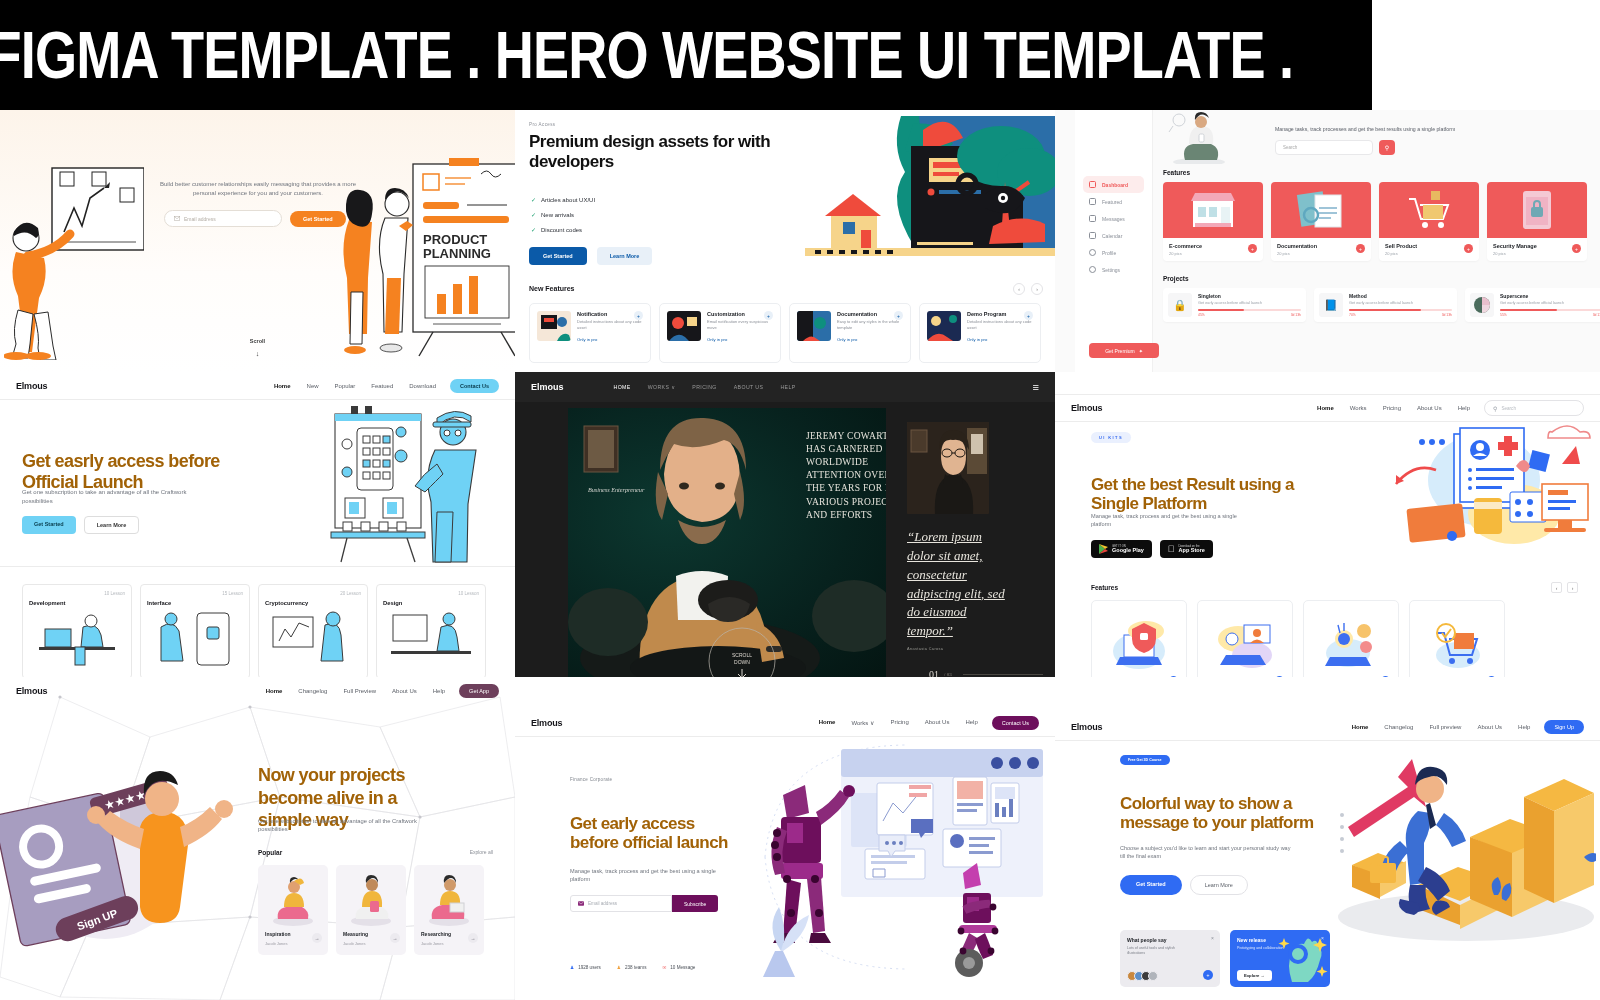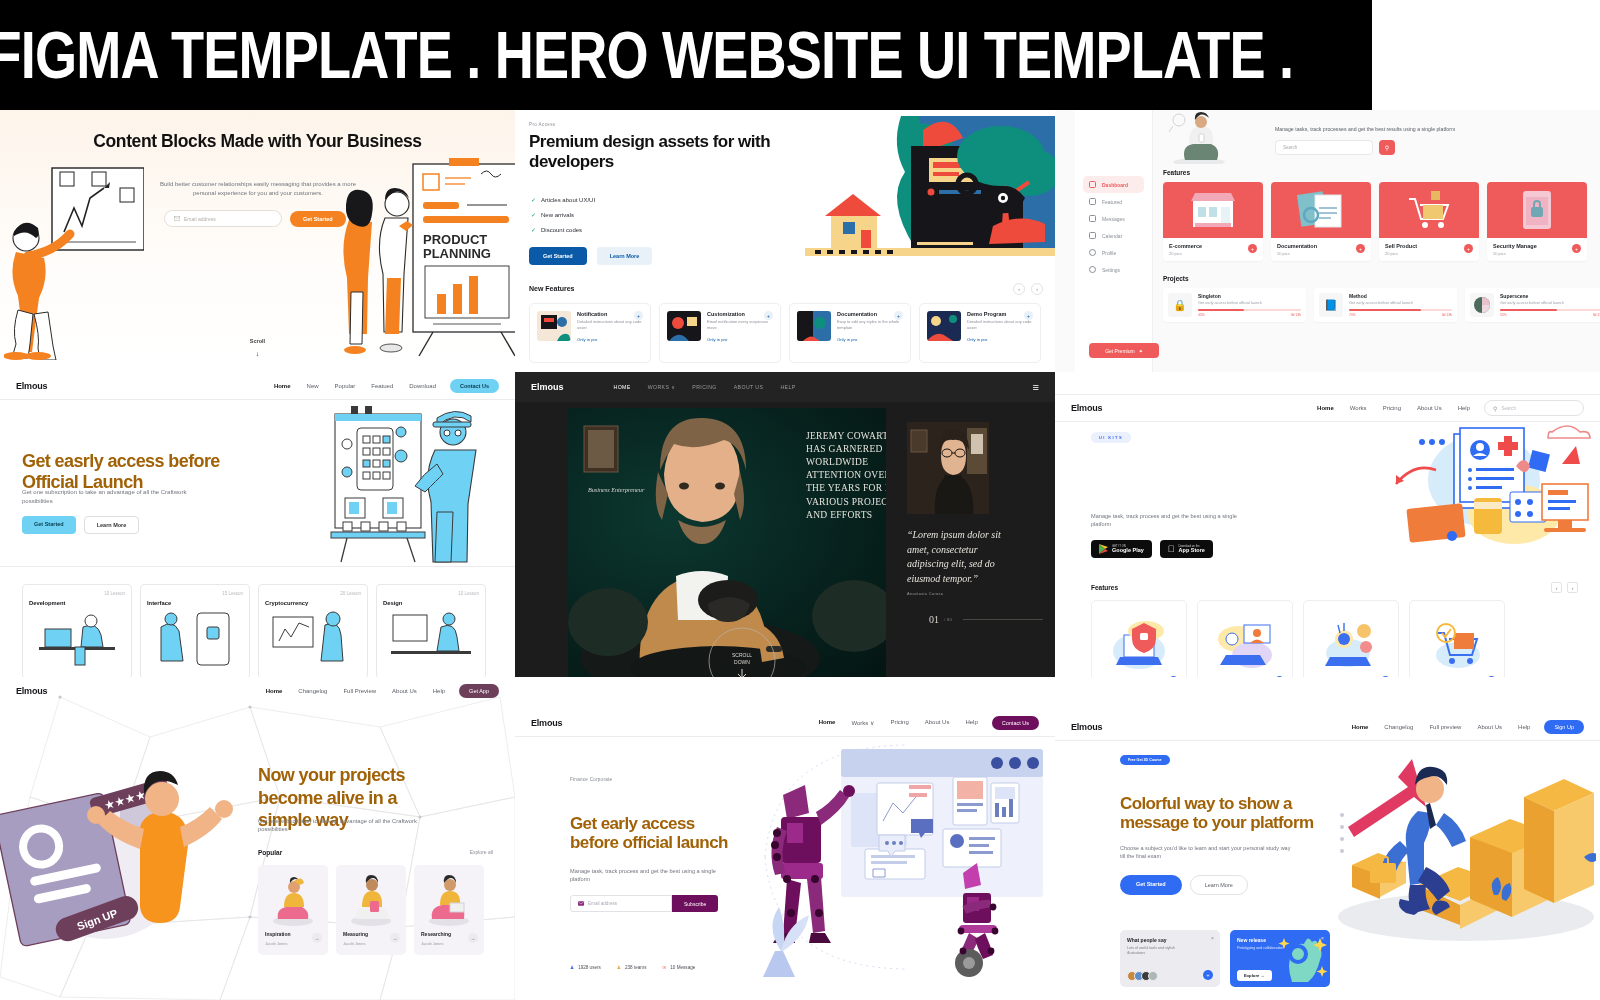--- a/index.html
+++ b/index.html
@@ -140,22 +140,22 @@
   #p5 .burger { margin-left:auto; color:#fff; font-size:11px; }
   #p5 .photo { position:absolute; left:53px; top:36px; width:318px; bottom:0;
     background: radial-gradient(ellipse at 32% 40%, #0c3830 0%, #07221e 58%, #041512 100%); overflow:hidden; }
   #p5 .bz { position:absolute; left:20px; top:78px; font-family:"Liberation Serif", serif; font-style:italic;
     color:#d9d9d4; font-size:6.2px; }
   #p5 .quotehead { position:absolute; left:238px; top:22px; width:100px; color:#e7e4dc;
     font-family:"Liberation Serif", serif; font-size:9.5px; line-height:1.38; letter-spacing:0.3px; }
   #p5 .right { position:absolute; left:380px; top:36px; right:0; bottom:0; padding:14px 12px; }
   #p5 .port { width:82px; height:92px; background: linear-gradient(160deg,#3a2f27,#1e1814); border-radius:1px;
     position:relative; overflow:hidden; }
-  #p5 .q { font-family:"Liberation Serif", serif; font-style:italic; color:#e7e4dc; font-size:10px;
-    line-height:1.45; margin-top:14px; width:104px; }
+  #p5 .q { font-family:"Liberation Serif", serif; font-style:italic; color:#e7e4dc; font-size:13px;
+    line-height:1.45; margin-top:14px; width:104px;text-decoration:underline; }
   #p5 .qa { font-size:3.8px; color:#9a9a94; margin-top:6px; letter-spacing:0.4px; }
   #p5 .cnt { margin-top:18px; color:#ded9d0; font-family:"Liberation Serif", serif; display:flex; align-items:center; gap:5px; }
   #p5 .cnt b { font-size:10px; font-weight:normal;margin-left:22px; }
   #p5 .cnt i { font-style:normal; font-size:5px; color:#8f8a82; }
   #p5 .cnt .ln { flex:1; height:1px; background:#4a4742; margin-left:6px; }
 
   
   #p6 .badge { position:absolute; left:36px; top:60px; background:#eaf0fe; color:#3a6df0; font-size:4px;
     letter-spacing:1.4px; padding:3px 8px; border-radius:10px; font-weight:bold; }
   #p6 .h1 { position:absolute; left:36px; top:76px; width:230px; font-size:17px; }
@@ -230,21 +230,20 @@
 </head>
 <body>
 
 <div class="banner">
   <div class="banner-text">FIGMA TEMPLATE . HERO WEBSITE UI TEMPLATE .</div>
 </div>
 
 <div class="grid">
 
   <div class="panel" id="p1">
-    <div class="title">Content  Blocks Made with Your Business</div>
     <div class="sub">Build better customer relationships easily messaging that provides a more personal experience for you and your customers.</div>
     <div class="emailrow">
       <div class="ebox">
         <svg width="6" height="5" viewBox="0 0 12 9">
             <rect x="0.5" y="0.5" width="11" height="8" fill="none" stroke="#b4aea6"></rect>
             <path d="M0.5 0.5 L6 5 L11.5 0.5" fill="none" stroke="#b4aea6"></path>
           </svg>
         <span>Email address</span>
       </div>
       <div class="eb btn">Get Started</div>
@@ -768,20 +767,21 @@
         <span>Pricing</span>
         <span>About Us</span>
         <span>Help</span>
       </div>
       <div style="width:100px;height:16px;border:1px solid #e3e3e6;border-radius:20px;display:flex;align-items:center;padding-left:8px;gap:4px;">
         <span style="font-size:6px;color:#9aa0a8">⚲</span>
         <span style="font-size:4.6px;color:#b7bbc1">Search</span>
       </div>
     </div>
     <div class="badge">UI KITS</div>
+    <div class="h1">Get the best Result using a Single Platform</div>
     <div class="sub">Manage task, track process and get the best using a single platform</div>
     <div class="stores">
       <div class="store">
         <svg width="9" height="10" viewBox="0 0 9 10">
             <path d="M0 0 l6 5 l-6 5z" fill="#4ab14d"></path>
             <path d="M0 0 l6 5 l3 -2z" fill="#f2c22e"></path>
             <path d="M0 10 l6 -5 l3 2z" fill="#e8453c"></path>
           </svg>
         <div>
             <div class="sm">GET IT ON</div>

